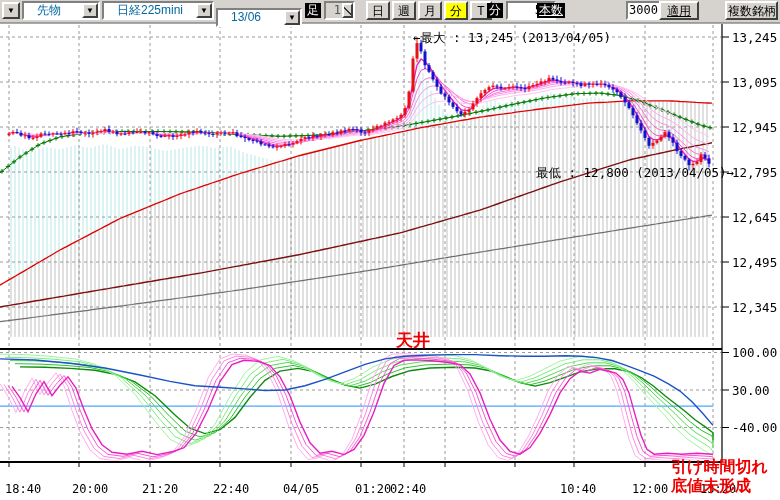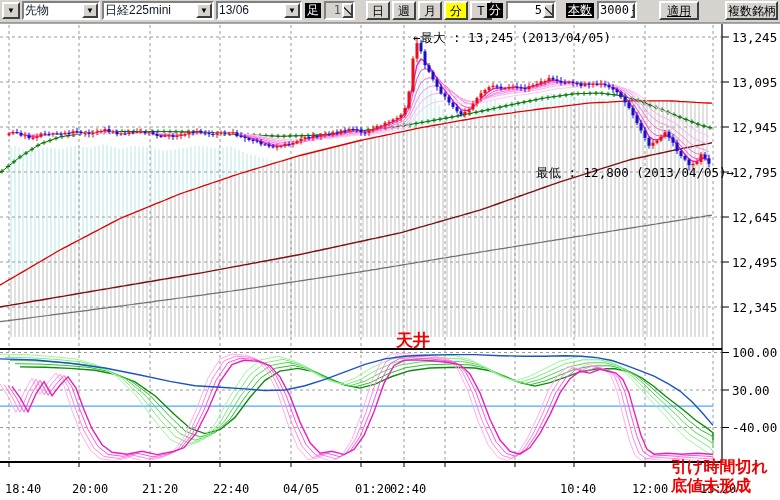--- a/index.html
+++ b/index.html
@@ -6,21 +6,21 @@
   .app{position:relative;width:780px;height:500px;background:#d6d3ce;overflow:hidden;
        font-family:"Liberation Sans",sans-serif;}
   #chart-layer{position:absolute;left:0;top:0;z-index:1;}
   .toolbar{position:absolute;left:0;top:0;width:780px;height:22px;background:#d6d3ce;
            border-bottom:1px solid #9a9a9a;z-index:2;}
   .mini-combo{position:absolute;top:2px;height:17px;background:#d6d3ce;
       border:2px solid;border-color:#fff #404040 #404040 #fff;font-size:8px;color:#000;
       display:flex;align-items:center;justify-content:center;box-sizing:border-box;}
   .combo{position:absolute;top:1px;height:19px;background:#fff;box-sizing:border-box;
       border:2px solid;border-color:#808080 #fff #fff #808080;display:flex;}
-  .combo .txt{flex:1;font-size:12px;line-height:15px;padding:0 1px;white-space:nowrap;overflow:hidden;color:#0f172a;}
+  .combo .txt{flex:1;font-size:12px;line-height:15px;padding:0 13px;white-space:nowrap;overflow:hidden;color:#0369a1;}
   .combo .dbtn{width:16px;background:#d6d3ce;border:2px solid;border-color:#fff #404040 #404040 #fff;
       box-sizing:border-box;font-size:8px;display:flex;align-items:center;justify-content:center;color:#000;}
   .blabel{position:absolute;top:3px;height:15px;background:#000;color:#fff;font-size:12px;
       line-height:15px;padding:0 2px;white-space:nowrap;}
   .spin{position:absolute;top:1px;height:19px;box-sizing:border-box;background:#fff;
       border:2px solid;border-color:#808080 #fff #fff #808080;display:flex;}
   .spin .val{flex:1;text-align:right;font-size:12px;line-height:15px;padding:0 1px;
       font-family:"DejaVu Sans Mono",monospace;color:#000;}
   .spin.disabled{background:#d6d3ce;}
   .spin.disabled .val{color:#555;}
@@ -1056,40 +1056,40 @@
       <span>▼</span>
     </div>
     <div class="combo" style="left:22px;width:78px;">
       <span class="txt">先物</span>
       <span class="dbtn">▼</span>
     </div>
     <div class="combo" style="left:102px;width:112px;">
       <span class="txt">日経225mini</span>
       <span class="dbtn">▼</span>
     </div>
-    <div class="combo" style="left:216px;width:86px;">
+    <div class="combo" style="left:216px;width:86px;margin-top:7px;">
       <span class="txt">13/06</span>
       <span class="dbtn">▼</span>
     </div>
     <span class="blabel" style="left:305px;">足</span>
     <div class="spin disabled" style="left:324px;width:31px;">
       <span class="val">1</span>
       <span class="grip"></span>
     </div>
     <button class="tbtn" style="left:366px;width:24px;">日</button>
     <button class="tbtn" style="left:392px;width:24px;">週</button>
     <button class="tbtn" style="left:418px;width:24px;">月</button>
     <button class="tbtn active" style="left:444px;width:24px;">分</button>
     <button class="tbtn" style="left:470px;width:22px;">T</button>
     <span class="blabel" style="left:487px;">分</span>
     <div class="spin" style="left:506px;width:50px;">
       <span class="val">5</span>
       <span class="grip"></span>
     </div>
-    <span class="blabel" style="left:566px;text-decoration:underline;">本数</span>
-    <div class="spin" style="left:597px;width:40px;">
+    <span class="blabel" style="left:537px;text-decoration:underline;">本数</span>
+    <div class="spin" style="left:626px;width:40px;">
       <span class="val">3000</span>
       <span class="grip"></span>
     </div>
     <button class="tbtn" style="left:659px;width:40px;text-decoration:underline;">適用</button>
     <button class="tbtn" style="left:725px;width:53px;text-align:right;">複数銘柄</button>
   </div>
 </div>
 
 </body></html>

